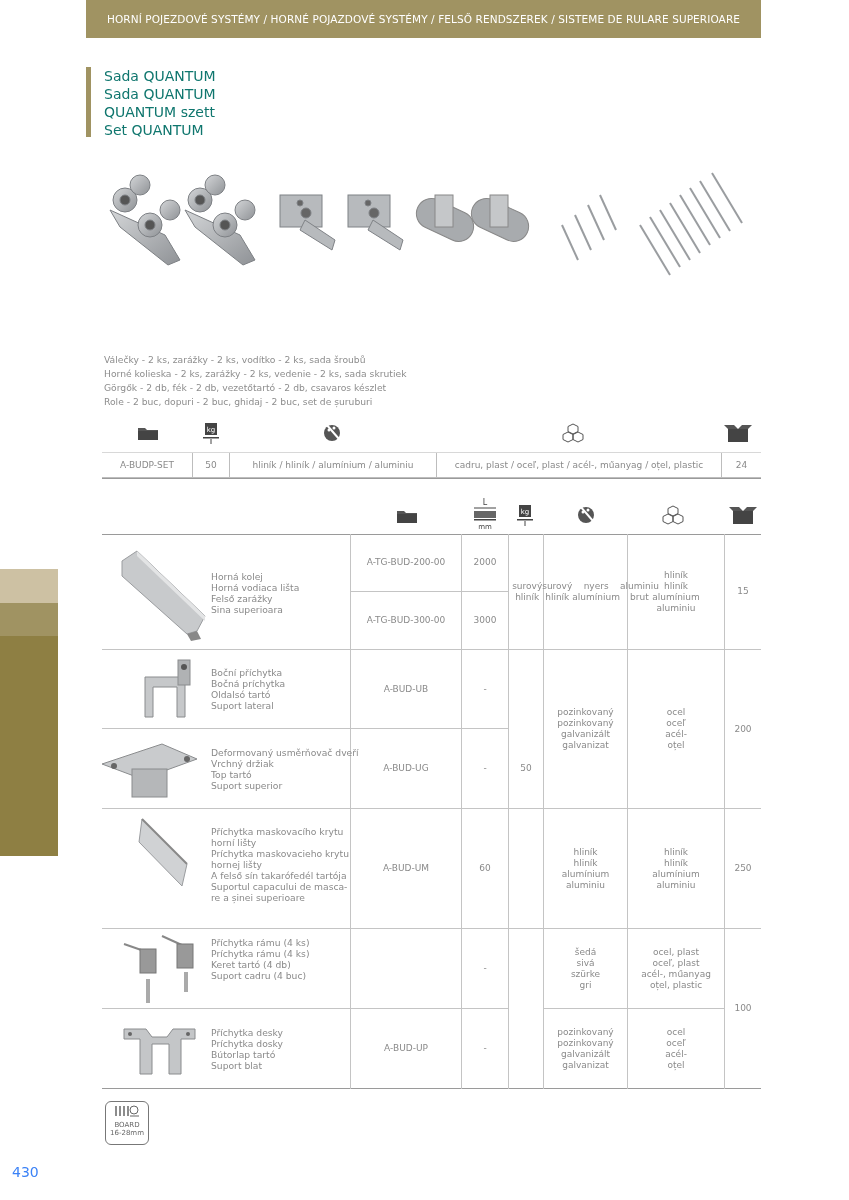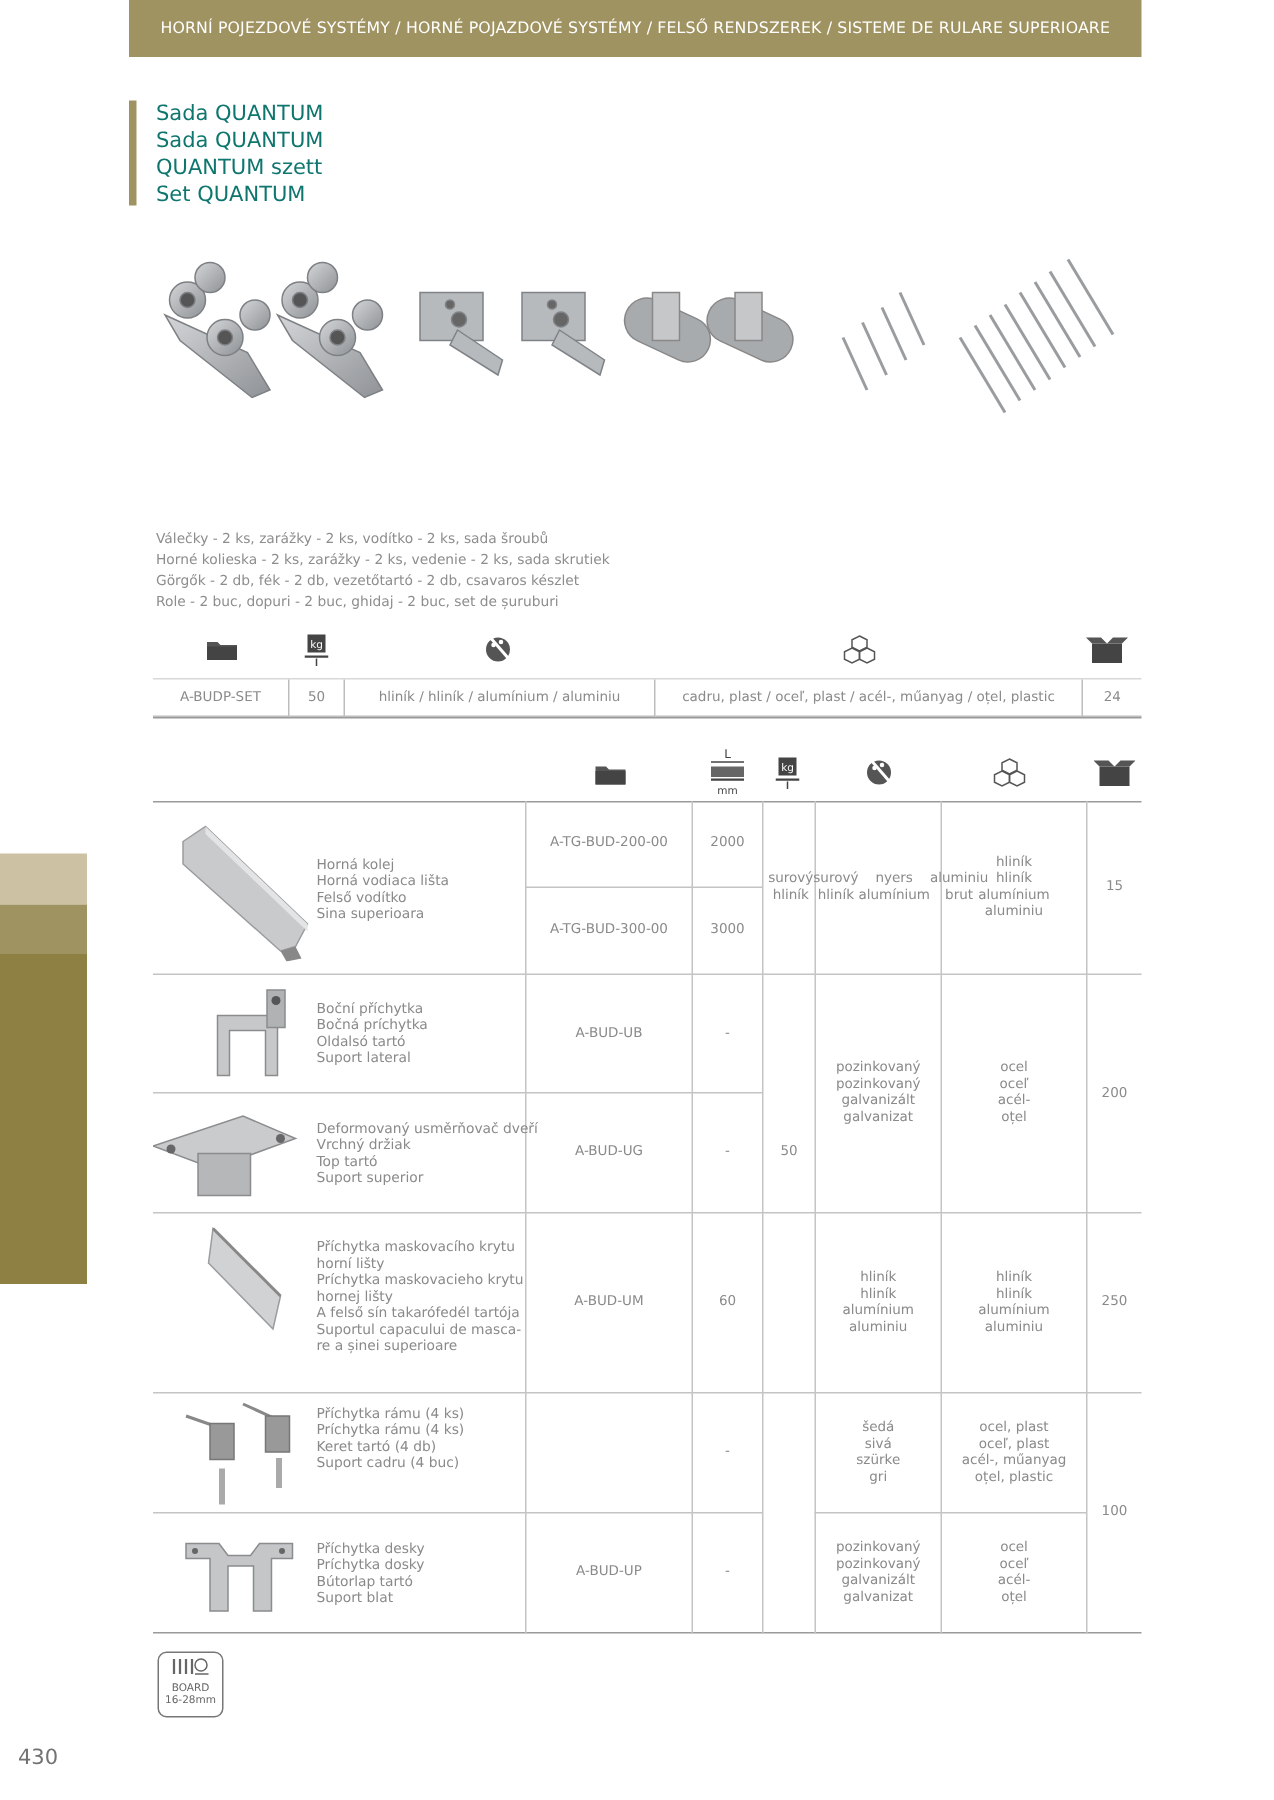--- a/index.html
+++ b/index.html
@@ -29,21 +29,21 @@
   .hl{position:absolute;height:1px;background:#c4c4c4;}
   .vl{position:absolute;width:1px;background:#c4c4c4;}
   .cell{position:absolute;display:flex;align-items:center;justify-content:center;text-align:center;font-size:9px;line-height:11px;color:#8a8a8a;}
   .names{position:absolute;font-size:9.2px;line-height:11px;color:#8a8a8a;white-space:nowrap;}
   .pimg{position:absolute;}
   .side-tab1{position:absolute;left:0;top:569px;width:58px;height:34px;background:#cdc1a3;}
   .side-tab2{position:absolute;left:0;top:603px;width:58px;height:33px;background:#a09362;}
   .side-tab3{position:absolute;left:0;top:636px;width:58px;height:220px;background:#8e7f43;}
   .board-badge{position:absolute;left:105px;top:1101px;width:44px;height:44px;border:1.5px solid #777;border-radius:6px;box-sizing:border-box;text-align:center;}
   .board-badge .bt{font-size:7px;font-weight:normal;color:#666;line-height:8px;}
-  .page-no{position:absolute;left:12px;top:1164px;font-size:14px;color:#737373;}
+  .page-no{position:absolute;left:12px;top:1164px;font-size:14px;color:#3b82f6;}
 </style>
 </head>
 <body>
 
 <div class="header-bar">
   <span>HORNÍ POJEZDOVÉ SYSTÉMY / HORNÉ POJAZDOVÉ SYSTÉMY / FELSŐ RENDSZEREK / SISTEME DE RULARE SUPERIOARE</span>
 </div>
 
 <div class="title-block">
   <div class="title-accent"></div>
@@ -222,21 +222,21 @@
   <div class="vl" style="left:622px;top:0;height:555px"></div>
 
   <svg class="pimg" style="left:15px;top:12px" width="90" height="95" viewBox="0 0 90 95">
       <polygon points="5,15 20,5 88,70 80,85 70,88 5,30" fill="#c8cacc" stroke="#9a9c9f"></polygon>
       <polygon points="20,5 88,70 88,75 20,10" fill="#e3e4e5"></polygon>
       <polygon points="70,88 80,85 84,93 74,95" fill="#888"></polygon>
     </svg>
   <div class="names" style="left:109px;top:37px">
     <div>Horná kolej</div>
     <div>Horná vodiaca lišta</div>
-    <div>Felső vodítko</div>
+    <div>Felső zarážky</div>
     <div>Sina superioara</div>
   </div>
   <div class="cell" style="left:249px;top:0;width:110px;height:57px">A-TG-BUD-200-00</div>
   <div class="cell" style="left:249px;top:58px;width:110px;height:57px">A-TG-BUD-300-00</div>
   <div class="cell" style="left:360px;top:0;width:46px;height:57px">2000</div>
   <div class="cell" style="left:360px;top:58px;width:46px;height:57px">3000</div>
   <div class="cell" style="left:442px;top:0;width:83px;height:115px;flex-direction:row">
     <div>surový hliník</div>
       <div>surový hliník</div>
       <div>nyers alumínium</div>

